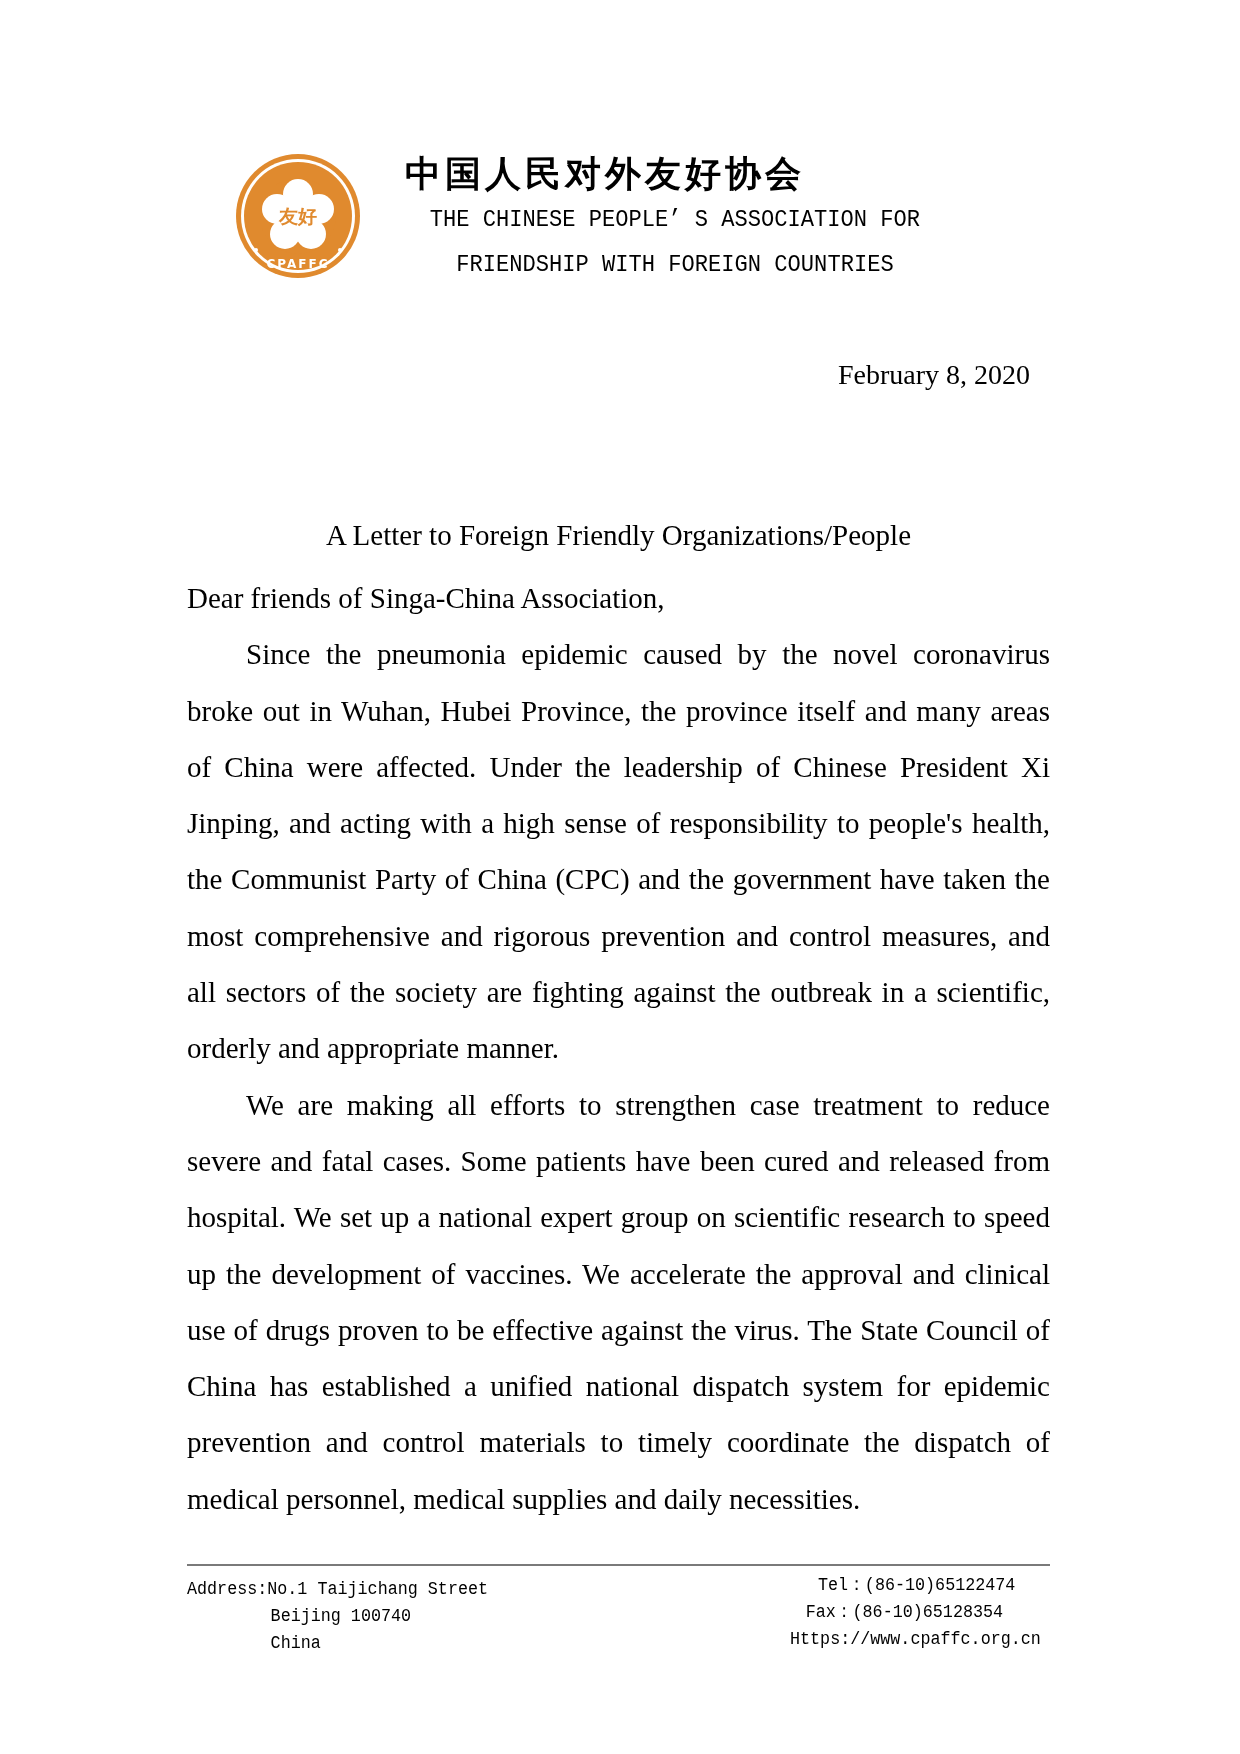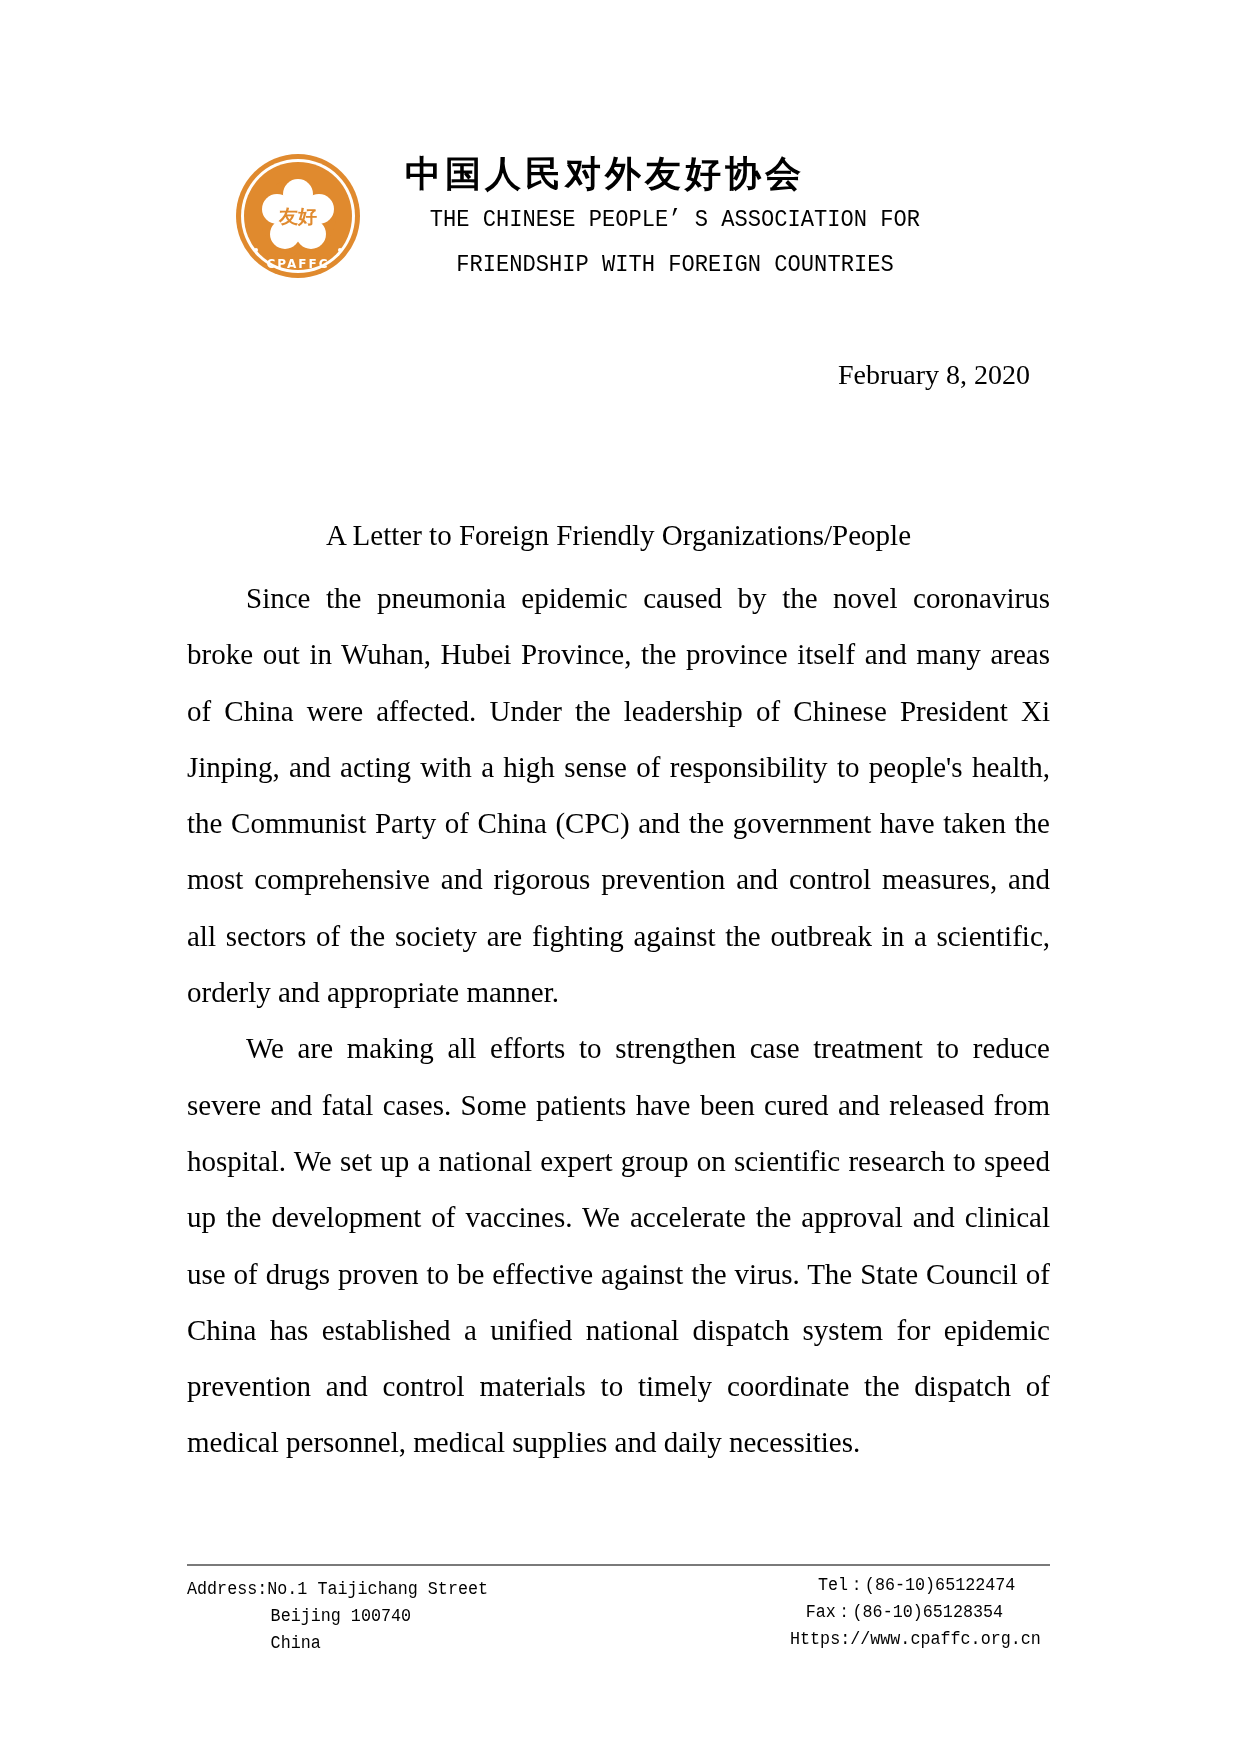--- a/index.html
+++ b/index.html
@@ -47,20 +47,21 @@
 
   <div class="cn-title">中国人民对外友好协会</div>
   <div class="en-line en1">THE CHINESE PEOPLE’ S ASSOCIATION FOR</div>
   <div class="en-line en2">FRIENDSHIP WITH FOREIGN COUNTRIES</div>
 </div>
 
 <div class="date">February 8, 2020</div>
 <div class="doc-title">A Letter to Foreign Friendly Organizations/People</div>
 
 <div class="body">
+  <p>Dear friends of Singa-China Association,</p>
   <p class="indent">Since the pneumonia epidemic caused by the novel coronavirus broke out in Wuhan, Hubei Province, the province itself and many areas of China were affected. Under the leadership of Chinese President Xi Jinping, and acting with a high sense of responsibility to people's health, the Communist Party of China (CPC) and the government have taken the most comprehensive and rigorous prevention and control measures, and all sectors of the society are fighting against the outbreak in a scientific, orderly and appropriate manner.</p>
   <p class="indent">We are making all efforts to strengthen case treatment to reduce severe and fatal cases. Some patients have been cured and released from hospital. We set up a national expert group on scientific research to speed up the development of vaccines. We accelerate the approval and clinical use of drugs proven to be effective against the virus. The State Council of China has established a unified national dispatch system for epidemic prevention and control materials to timely coordinate the dispatch of medical personnel, medical supplies and daily necessities.</p>
 </div>
 
 <div class="rule"></div>
 
 <div class="footer">
   <div class="col-left">
     <div class="row"><span>Address:</span><span>No.1 Taijichang Street</span></div>
     <div class="row indent-addr">Beijing 100740</div>

